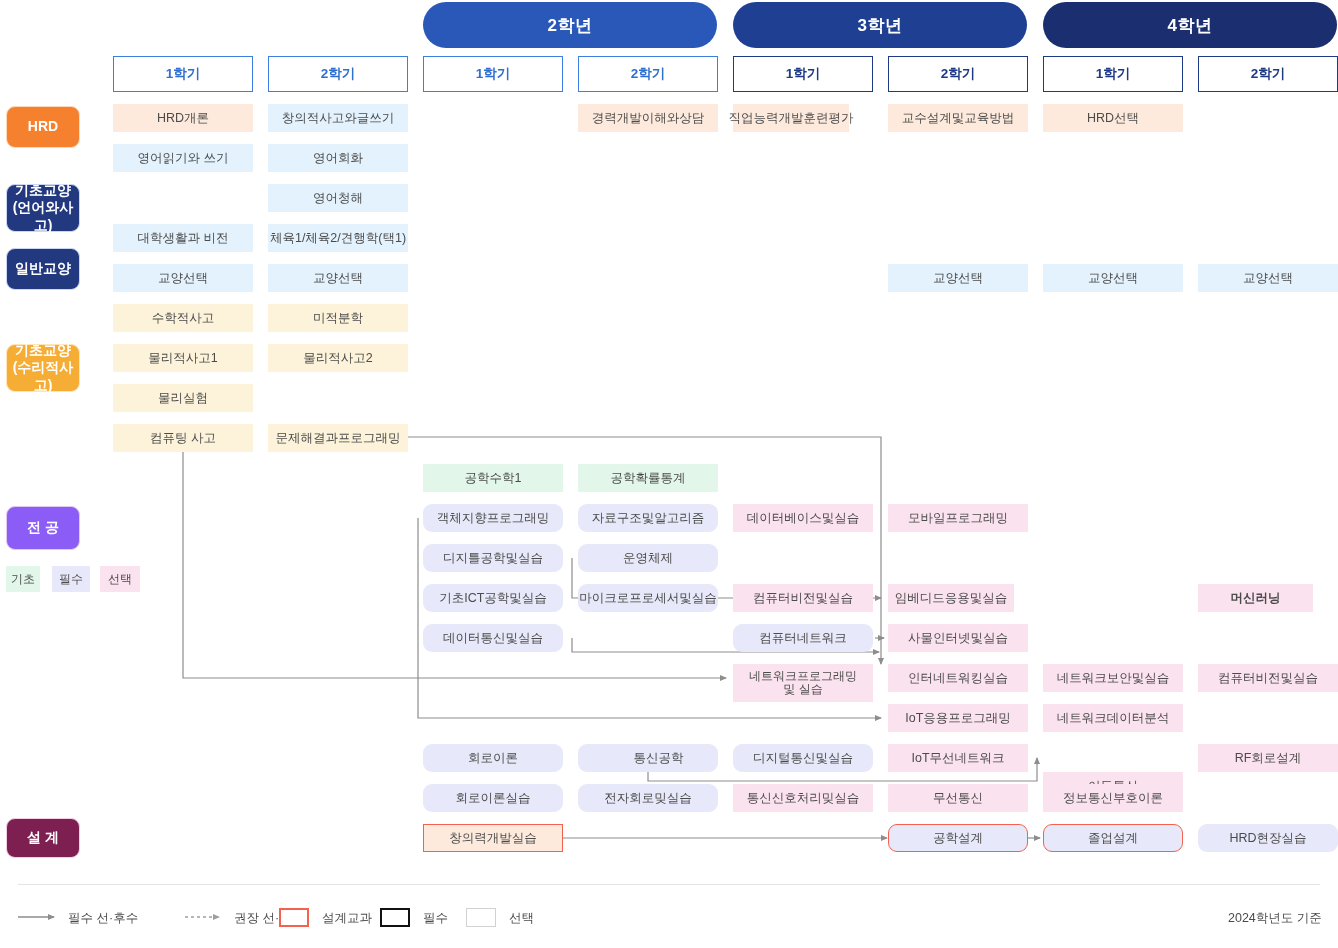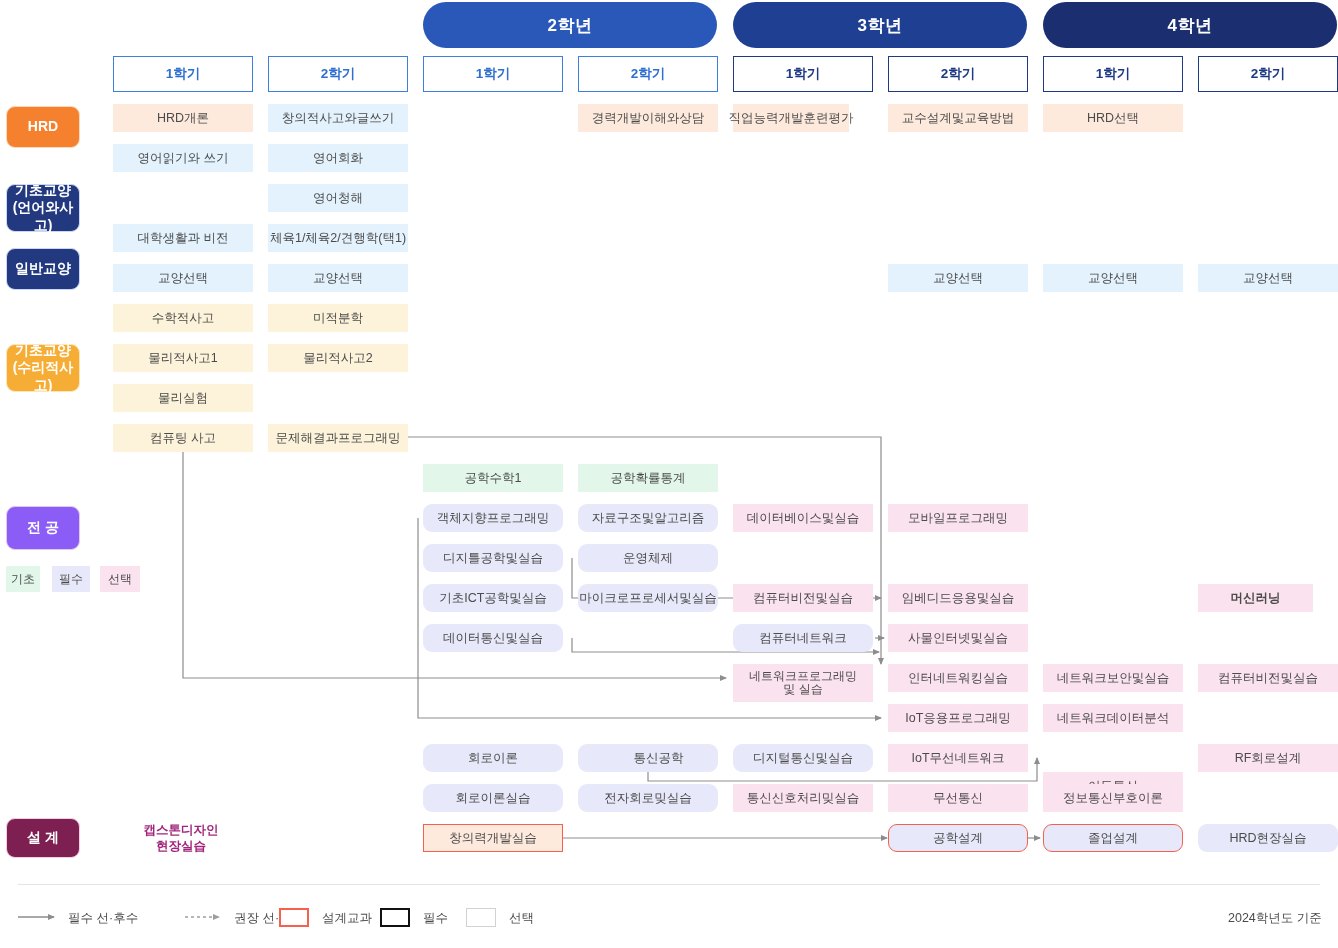--- a/index.html
+++ b/index.html
@@ -154,21 +154,20 @@
   <div class="abs cat navy" style="left:6px;top:184px;width:74px;height:48px;">기초교양<br>(언어와사고)</div>
   <div class="abs cat navy" style="left:6px;top:248px;width:74px;height:42px;">일반교양</div>
   <div class="abs cat orange-lt" style="left:6px;top:344px;width:74px;height:48px;">기초교양<br>(수리적사고)</div>
   <div class="abs cat purple" style="left:6px;top:506px;width:74px;height:44px;">전 공</div>
   <div class="abs cat wine" style="left:6px;top:818px;width:74px;height:40px;">설 계</div>
 
   <div class="abs legend-chip lc-basic" style="left:6px;top:566px;width:34px;">기초</div>
   <div class="abs legend-chip lc-req" style="left:52px;top:566px;width:38px;">필수</div>
   <div class="abs legend-chip lc-opt" style="left:100px;top:566px;width:40px;">선택</div>
 
-  <div class="abs capstone" style="left:96px;top:822px;width:170px;">캡스톤디자인<br>현장실습</div>
 
   <div id="courses-layer">
       <div class="abs course c-hrd" style="left: 113px; top: 104px; width: 140px;">HRD개론</div>
       <div class="abs course c-lang" style="left: 268px; top: 104px; width: 140px;">창의적사고와글쓰기</div>
       <div class="abs course c-hrd" style="left: 578px; top: 104px; width: 140px;">경력개발이해와상담</div>
       <div class="abs course c-hrd" style="left: 733px; top: 104px; width: 116px;">직업능력개발훈련평가</div>
       <div class="abs course c-hrd" style="left: 888px; top: 104px; width: 140px;">교수설계및교육방법</div>
       <div class="abs course c-hrd" style="left: 1043px; top: 104px; width: 140px;">HRD선택</div>
       <div class="abs course c-lang" style="left: 113px; top: 144px; width: 140px;">영어읽기와 쓰기</div>
       <div class="abs course c-lang" style="left: 268px; top: 144px; width: 140px;">영어회화</div>
@@ -191,21 +190,21 @@
       <div class="abs course c-basic" style="left: 578px; top: 464px; width: 140px;">공학확률통계</div>
       <div class="abs course c-req" style="left: 423px; top: 504px; width: 140px;">객체지향프로그래밍</div>
       <div class="abs course c-req" style="left: 578px; top: 504px; width: 140px;">자료구조및알고리즘</div>
       <div class="abs course c-opt" style="left: 733px; top: 504px; width: 140px;">데이터베이스및실습</div>
       <div class="abs course c-opt" style="left: 888px; top: 504px; width: 140px;">모바일프로그래밍</div>
       <div class="abs course c-req" style="left: 423px; top: 544px; width: 140px;">디지틀공학및실습</div>
       <div class="abs course c-req" style="left: 578px; top: 544px; width: 140px;">운영체제</div>
       <div class="abs course c-req" style="left: 423px; top: 584px; width: 140px;">기초ICT공학및실습</div>
       <div class="abs course c-req" style="left: 578px; top: 584px; width: 140px;">마이크로프로세서및실습</div>
       <div class="abs course c-opt" style="left: 733px; top: 584px; width: 140px;">컴퓨터비전및실습</div>
-      <div class="abs course c-opt" style="left: 888px; top: 584px; width: 140px;">임베디드응용및실습</div>
+      <div class="abs course c-opt" style="left: 888px; top: 584px; width: 126px;">임베디드응용및실습</div>
       <div class="abs course c-opt" style="left: 1198px; top: 584px; width: 115px; font-weight: bold;">머신러닝</div>
       <div class="abs course c-req" style="left: 423px; top: 624px; width: 140px;">데이터통신및실습</div>
       <div class="abs course c-req" style="left: 733px; top: 624px; width: 140px;">컴퓨터네트워크</div>
       <div class="abs course c-opt" style="left: 888px; top: 624px; width: 140px;">사물인터넷및실습</div>
       <div class="abs course c-opt two-line" style="left: 733px; top: 664px; width: 140px;">네트워크프로그래밍<br>및 실습</div>
       <div class="abs course c-opt" style="left: 888px; top: 664px; width: 140px;">인터네트워킹실습</div>
       <div class="abs course c-opt" style="left: 1043px; top: 664px; width: 140px;">네트워크보안및실습</div>
       <div class="abs course c-opt" style="left: 1198px; top: 664px; width: 140px;">컴퓨터비전및실습</div>
       <div class="abs course c-opt" style="left: 888px; top: 704px; width: 140px;">IoT응용프로그래밍</div>
       <div class="abs course c-opt" style="left: 1043px; top: 704px; width: 140px;">네트워크데이터분석</div>

